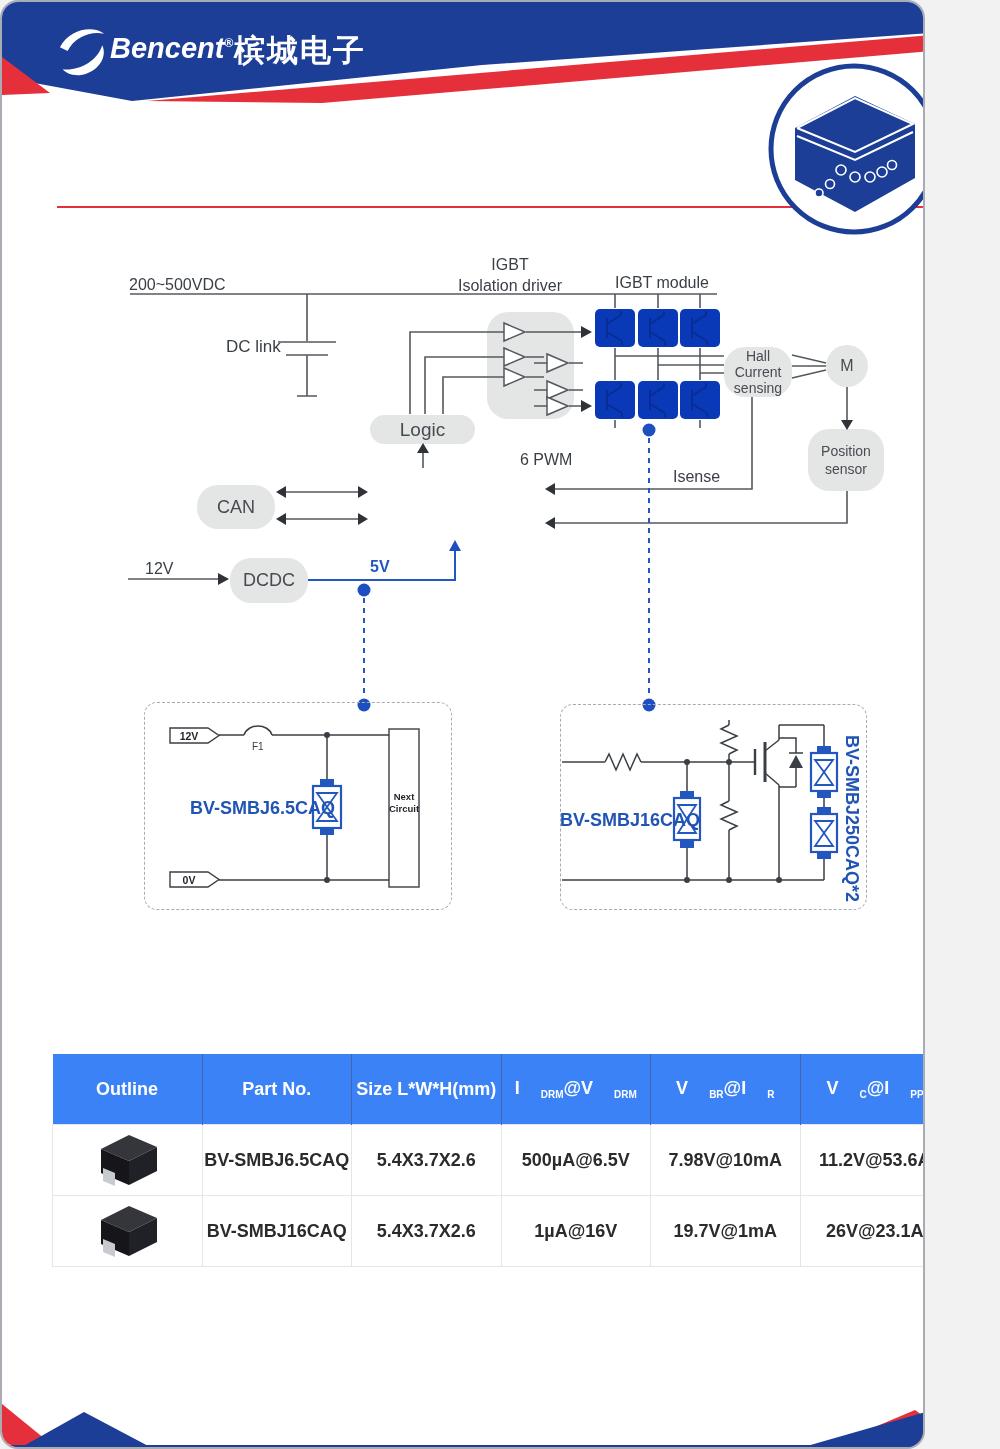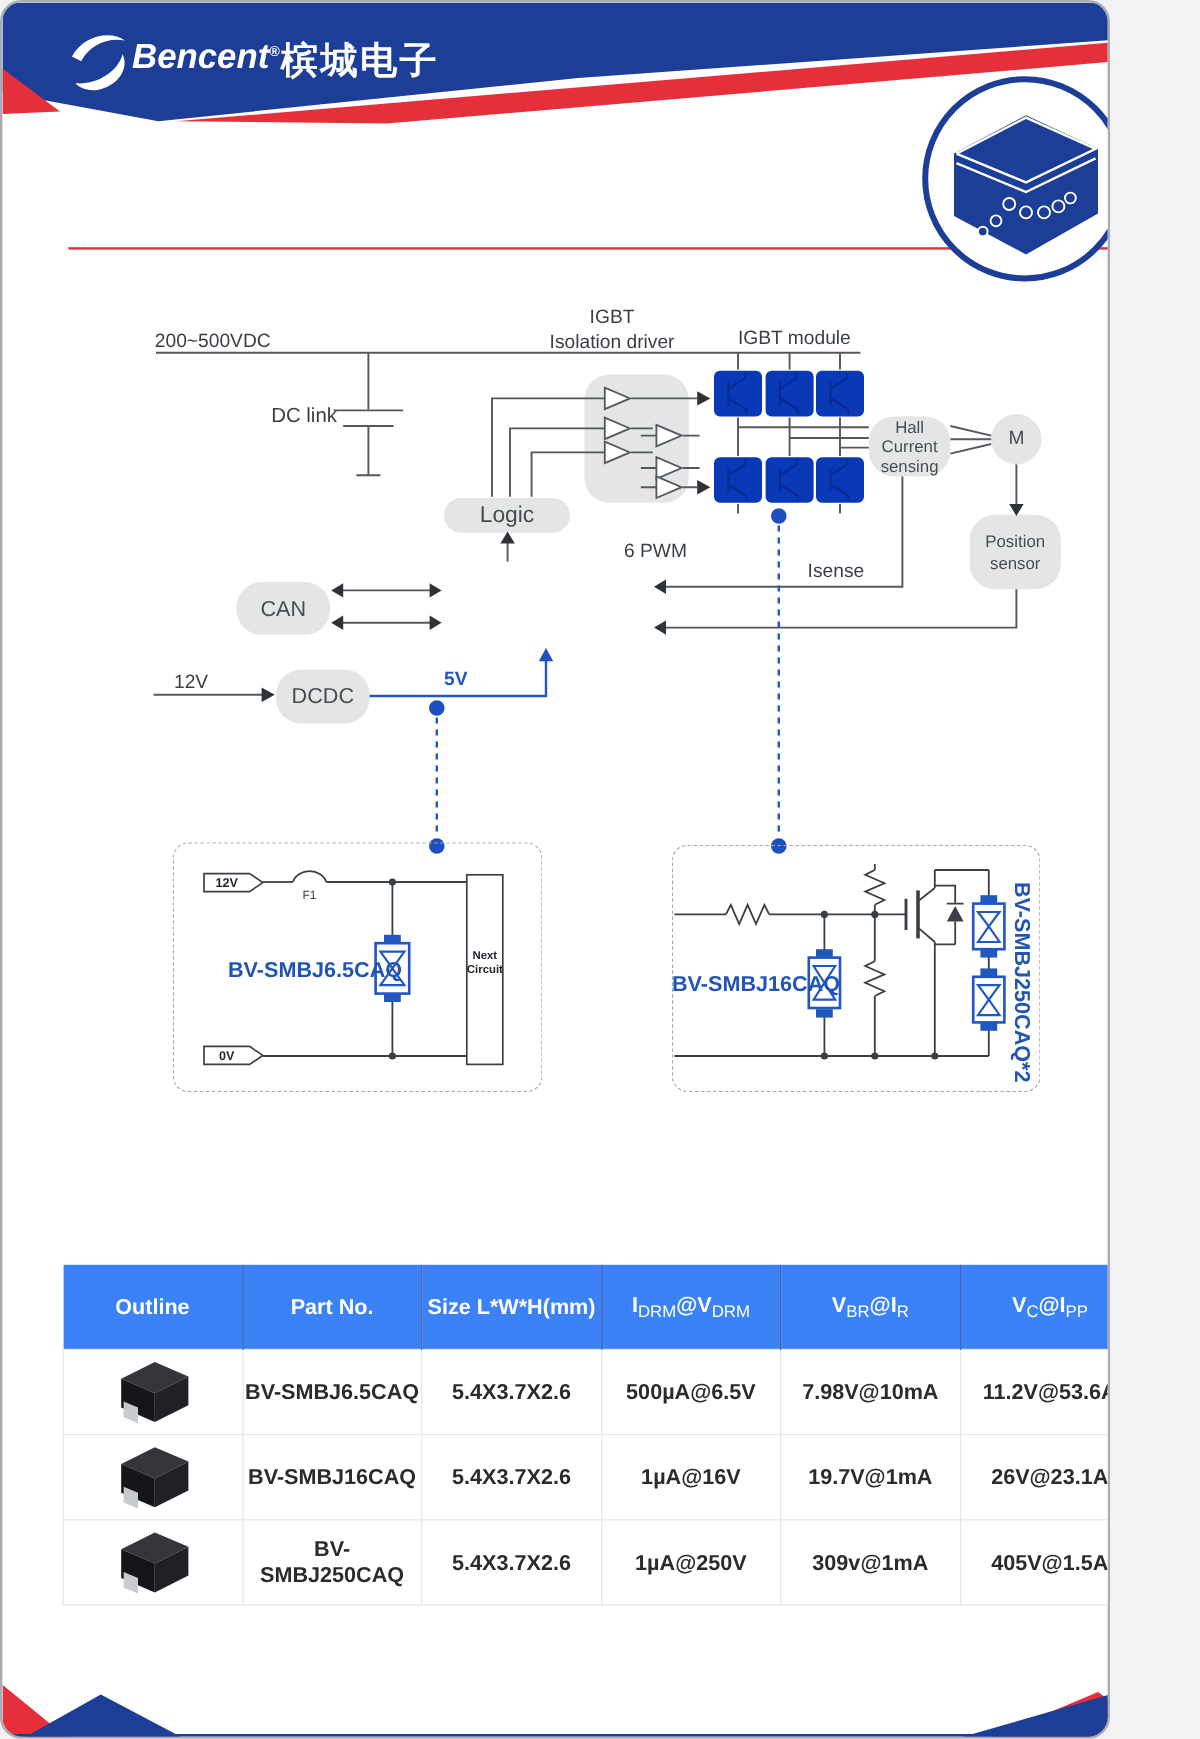--- a/index.html
+++ b/index.html
@@ -13,21 +13,21 @@
   .bluetxt{color:#2257c0;font-weight:bold;white-space:nowrap;}
   .dashedbox{position:absolute;border:1.6px dashed #a6abb1;border-radius:13px;}
   .partlbl{position:absolute;color:#2155b4;font-weight:bold;font-size:18px;white-space:nowrap;}
   .tagtxt{position:absolute;font-size:10.5px;font-weight:bold;color:#22262b;}
   .spec-table{position:absolute;left:50px;top:1052px;width:898px;border-collapse:collapse;table-layout:fixed;}
   .spec-table th{background:#3b82f6;color:#fff;font-size:18px;font-weight:bold;height:68px;
         border-left:1px solid #4763ab;}
   .spec-table th:first-child{border-left:none;}
   .spec-table td{background:#fff;height:68px;text-align:center;font-size:18px;font-weight:bold;
         color:#2b2b2e;border:1px solid #e6e6e6;}
-  .spec-table sub{font-size:14px;font-weight:normal;}
+  .spec-table sub{font-size:10px;font-weight:bold;margin-left:21px;}
   .footer{position:absolute;left:0;top:1392px;width:100%;display:flex;justify-content:center;gap:44px;
         color:#c7c7c7;font-size:21px;letter-spacing:9px;font-weight:500;}
   svg{display:block;}
 </style>
 </head>
 <body>
 
 <div class="page">
 
   <svg class="abs" style="left:0;top:0;" width="1000" height="120" viewBox="0 0 1000 120">
@@ -303,35 +303,20 @@
             <polygon points="38,30 66,16 66,40 38,54" fill="#202127"></polygon>
             <polygon points="12,37 24,42 24,55 12,50" fill="#c7cbd0"></polygon>
           </svg>
         </td>
         <td>BV-SMBJ16CAQ</td>
         <td>5.4X3.7X2.6</td>
         <td>1µA@16V</td>
         <td>19.7V@1mA</td>
         <td>26V@23.1A</td>
       </tr>
-      <tr>
-        <td>
-          <svg width="72" height="58" viewBox="0 0 72 58" style="margin:0 auto;">
-            <polygon points="10,18 38,4 66,16 38,30" fill="#35363c"></polygon>
-            <polygon points="10,18 38,30 38,54 10,42" fill="#16161a"></polygon>
-            <polygon points="38,30 66,16 66,40 38,54" fill="#202127"></polygon>
-            <polygon points="12,37 24,42 24,55 12,50" fill="#c7cbd0"></polygon>
-          </svg>
-        </td>
-        <td>BV-SMBJ250CAQ</td>
-        <td>5.4X3.7X2.6</td>
-        <td>1µA@250V</td>
-        <td>309v@1mA</td>
-        <td>405V@1.5A</td>
-      </tr>
     </tbody>
   </table>
 
 
   <svg class="abs" style="left:0;top:1380px;" width="1000" height="69" viewBox="0 0 1000 69">
     <polygon points="0,22 54,66 0,66" fill="#e5303c"></polygon>
     <polygon points="82,30 150,66 18,66" fill="#1c3e96"></polygon>
     <polygon points="913,28 965,66 823,66" fill="#e5303c"></polygon>
     <polygon points="798,66 1000,8 1000,66" fill="#1c3e96"></polygon>
     <rect x="0" y="63" width="1000" height="6" fill="#1c3e96"></rect>

